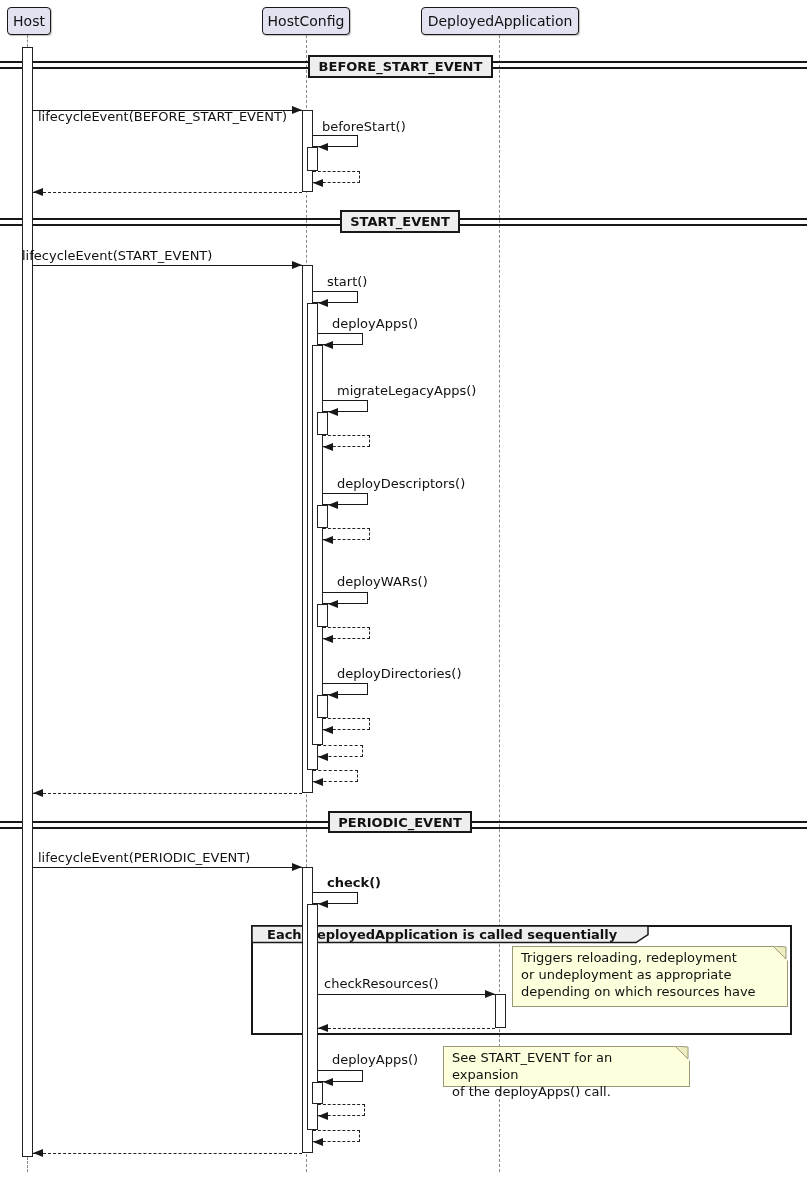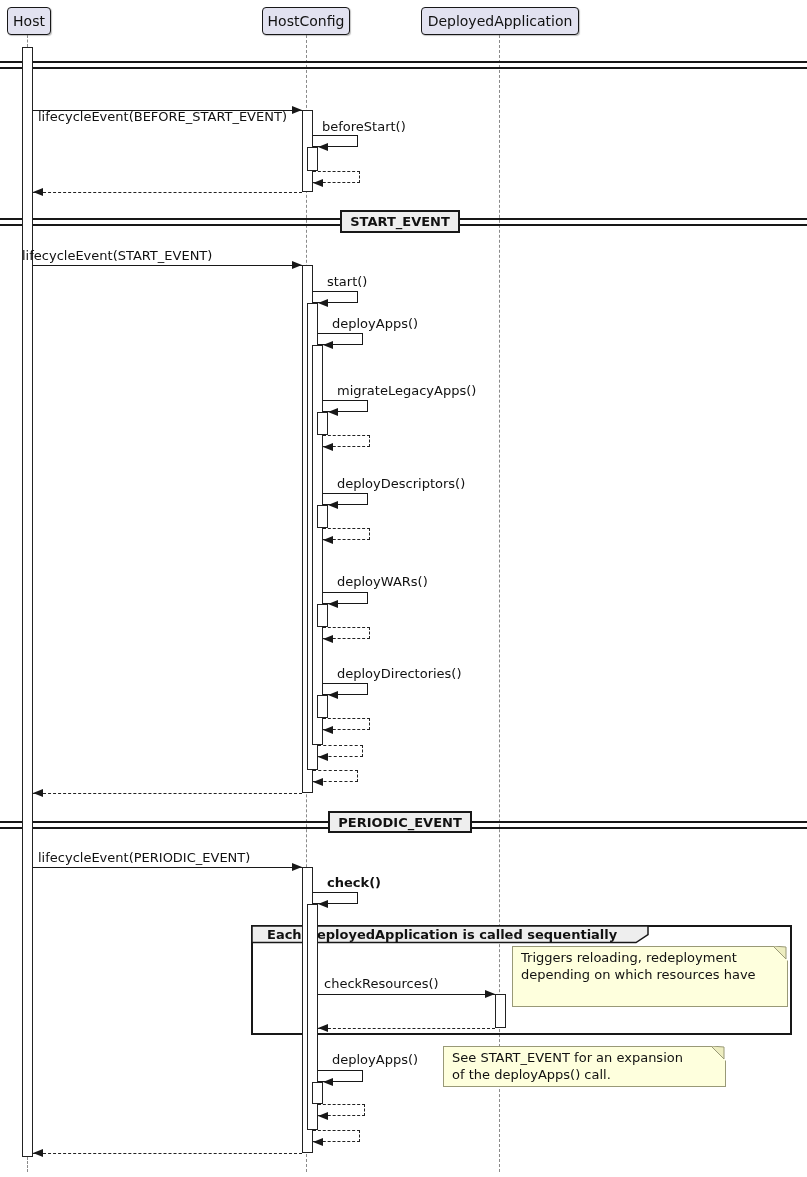--- a/index.html
+++ b/index.html
@@ -60,23 +60,24 @@
     <path d="M0,0 H396 V8.5 L384,16.5 H0 Z" fill="#EEEEEE" stroke="#181818" stroke-width="1.5"></path>
   </svg>
   <div class="abs frame-title" style="left:267px;top:927px;">Each DeployedApplication is called sequentially</div>
 
   <div class="abs note" style="left:512px;top:946px;width:276px;height:61px;">
     <svg class="fold" width="15" height="15" viewBox="0 0 15 15">
       <path d="M0,0 L15,15 L15,0 Z" fill="#ffffff"></path>
       <path d="M0,0 L13,13 L13,1 Z" fill="#EDEDC0" stroke="#999977" stroke-width="1"></path>
     </svg>
     <div>Triggers reloading, redeployment</div>
+    <div>or undeployment as appropriate</div>
     <div>depending on which resources have</div>
   </div>
-  <div class="abs note" style="left:443px;top:1046px;width:283px;height:41px;">
+  <div class="abs note" style="left:443px;top:1046px;width:247px;height:41px;">
     <svg class="fold" width="15" height="15" viewBox="0 0 15 15">
       <path d="M0,0 L15,15 L15,0 Z" fill="#ffffff"></path>
       <path d="M0,0 L13,13 L13,1 Z" fill="#EDEDC0" stroke="#999977" stroke-width="1"></path>
     </svg>
     <div>See START_EVENT for an expansion</div>
     <div>of the deployApps() call.</div>
   </div>
 
   <div class="abs bar" style="left:22px;top:47px;height:1110px;"></div>
   <div class="abs bar" style="left:302px;top:110px;height:82px;"></div>
@@ -178,20 +179,23 @@
   <div class="abs participant" style="left:7px;top:7px;width:44px;height:28px;">
     <span>Host</span>
   </div>
   <div class="abs participant" style="left:262px;top:7px;width:88px;height:28px;">
     <span>HostConfig</span>
   </div>
   <div class="abs participant" style="left:421px;top:7px;width:158px;height:28px;">
     <span>DeployedApplication</span>
   </div>
 
+  <div class="abs divbox" style="left:308px;top:55px;width:185px;height:23px;">
+    <span>BEFORE_START_EVENT</span>
+  </div>
   <div class="abs divbox" style="left:340px;top:210px;width:120px;height:23px;">
     <span>START_EVENT</span>
   </div>
   <div class="abs divbox" style="left:328px;top:811px;width:144px;height:22px;">
     <span>PERIODIC_EVENT</span>
   </div>
 
 </div>
 
 </body></html>

